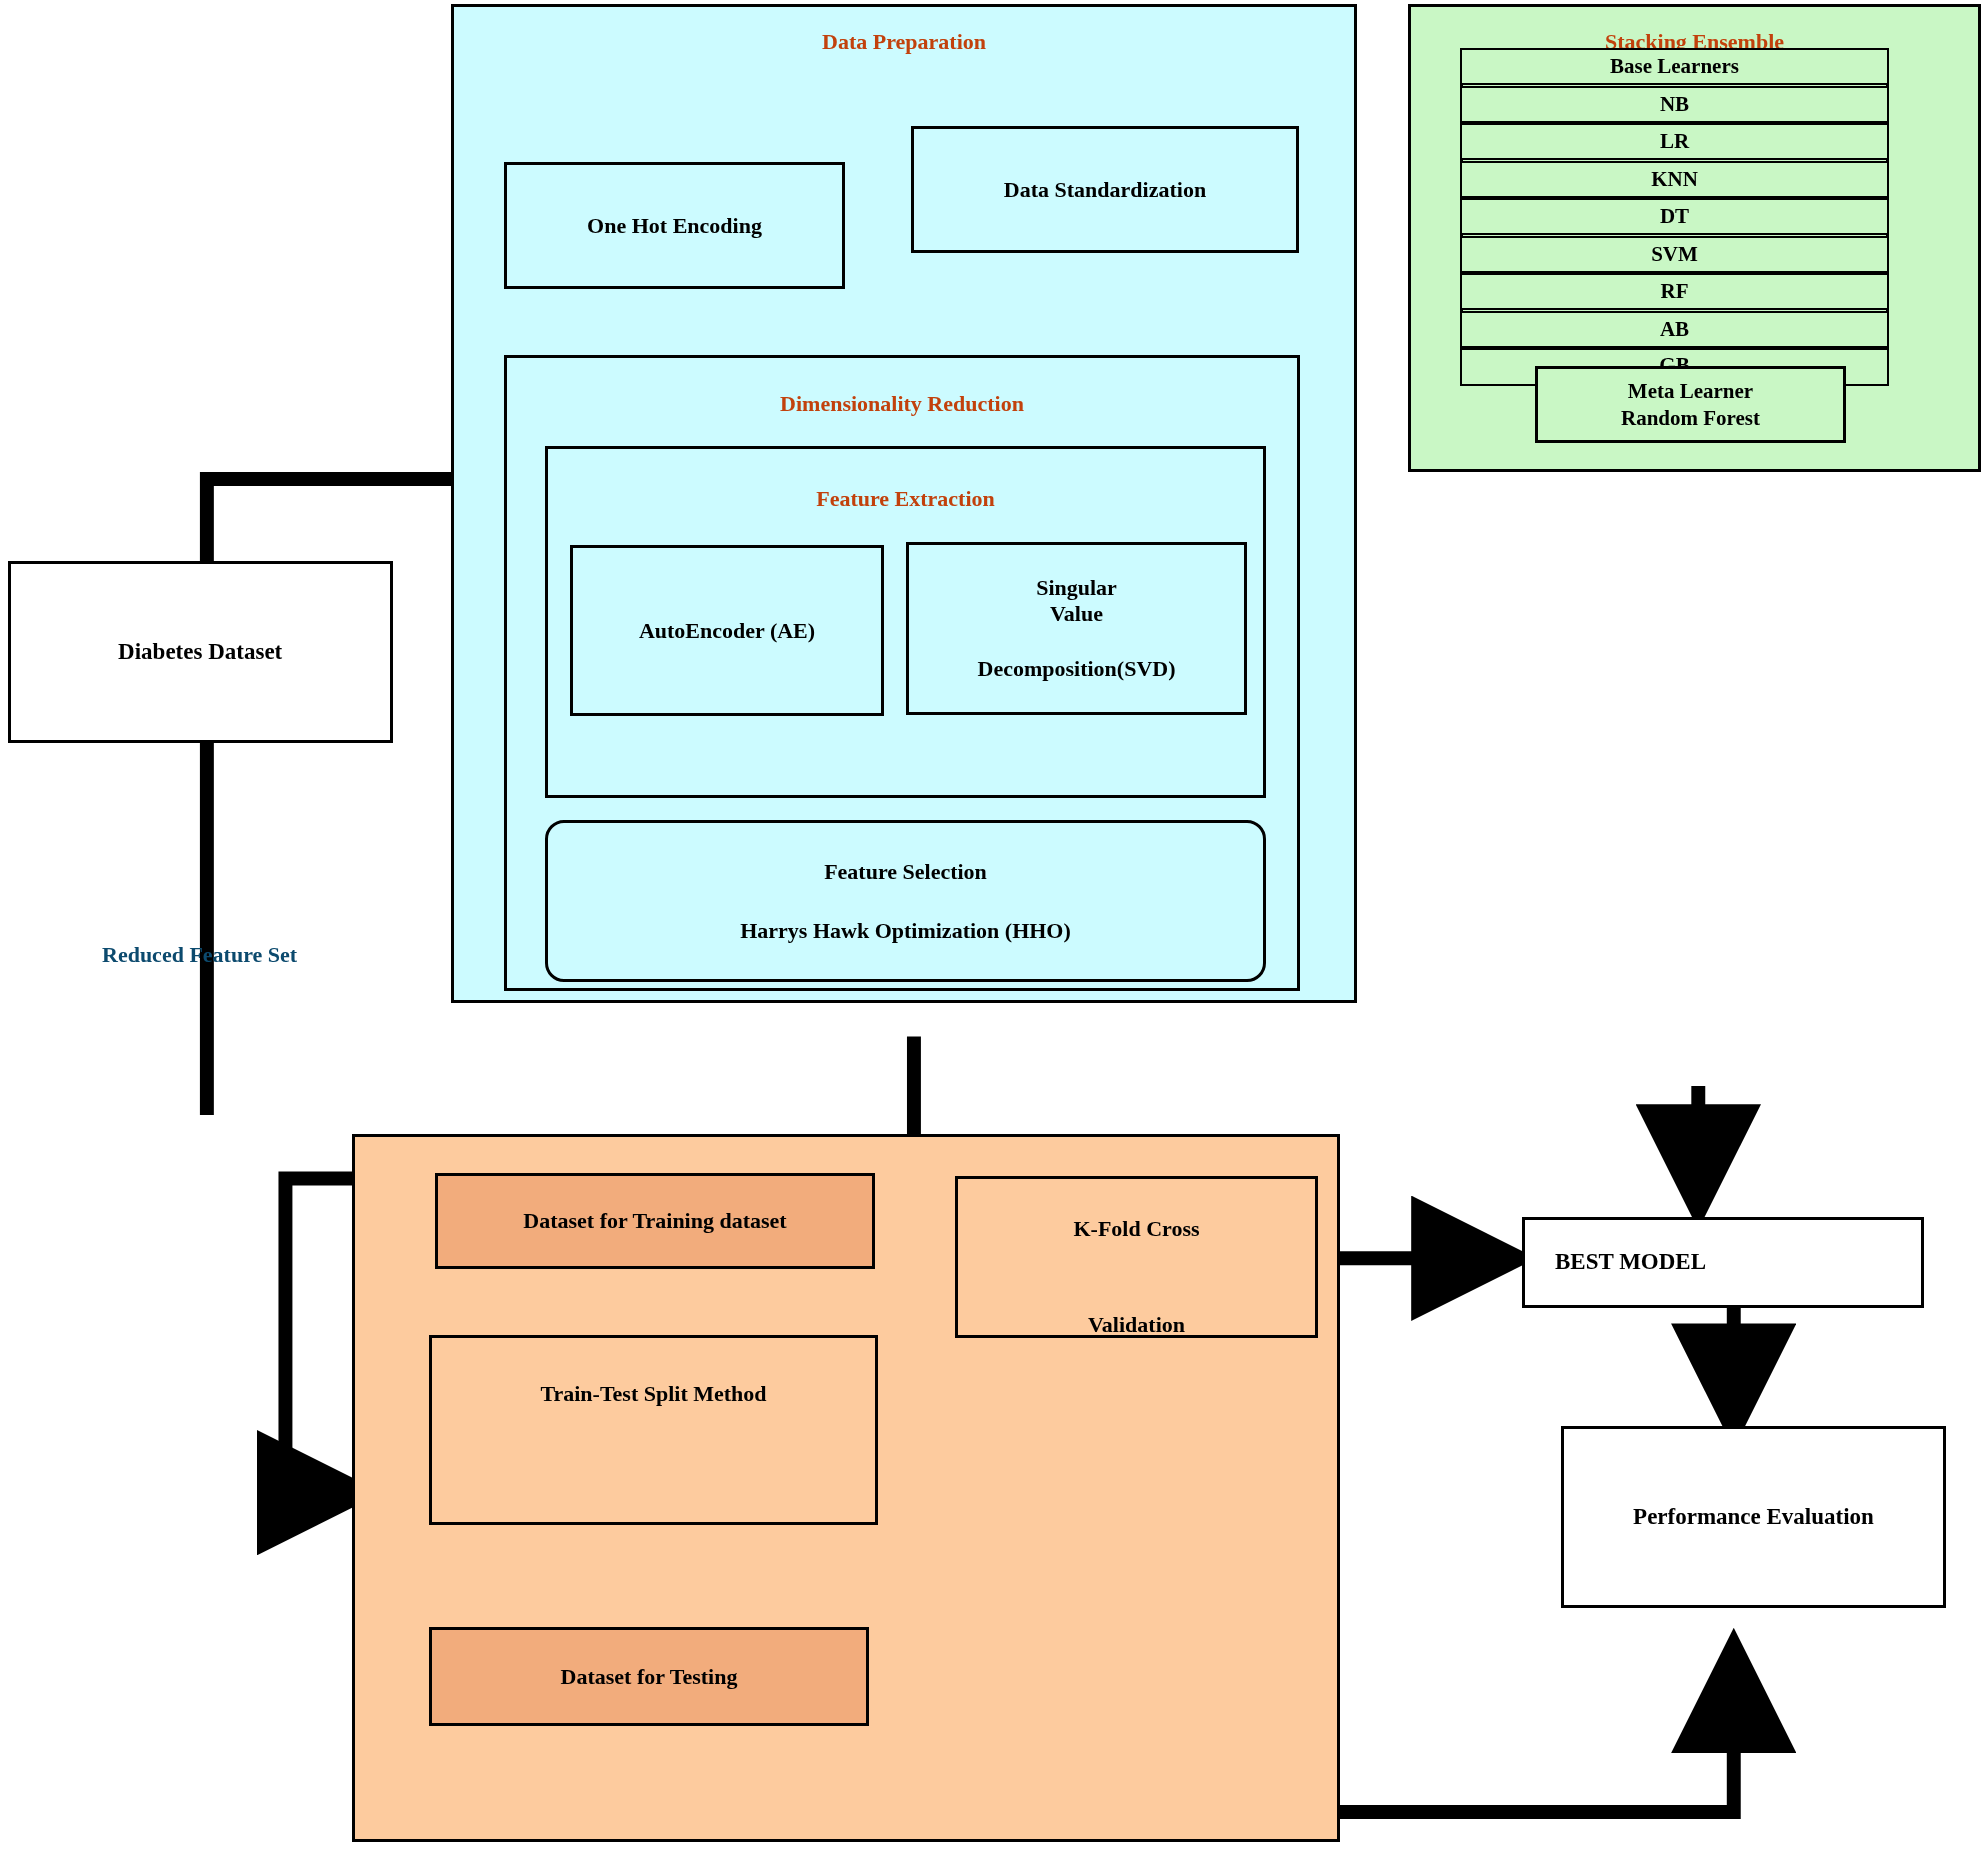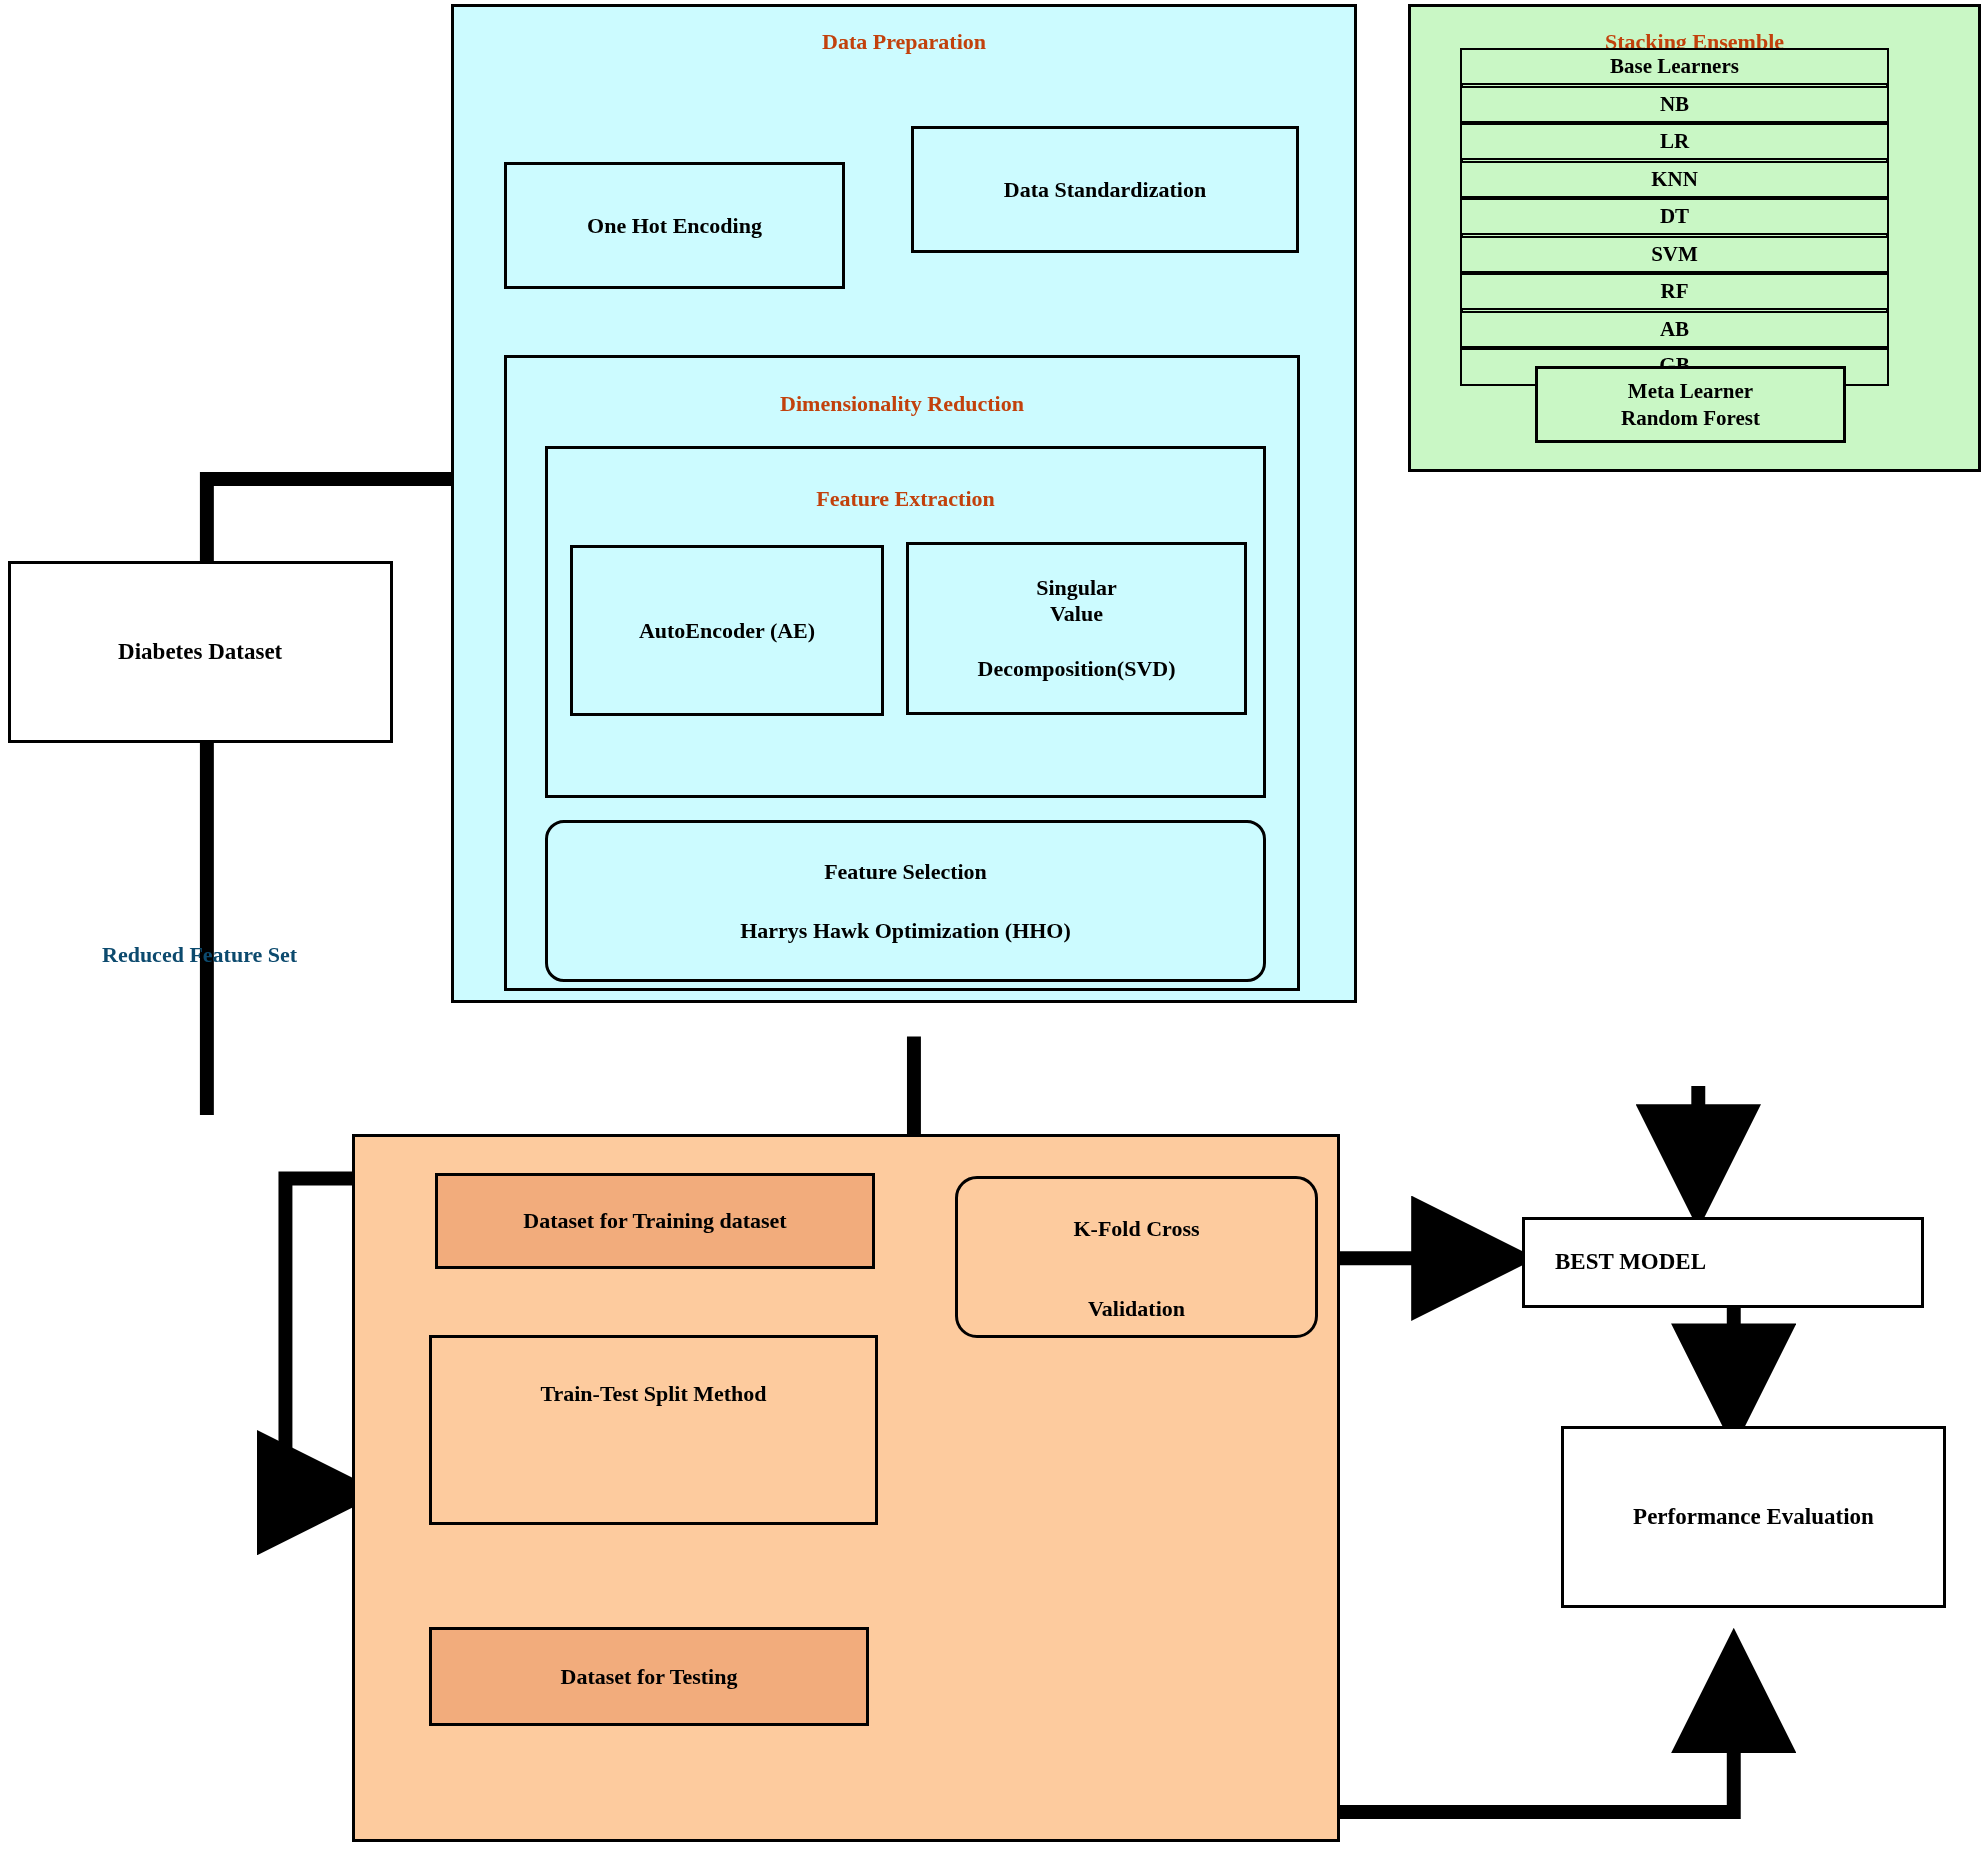--- a/index.html
+++ b/index.html
@@ -49,21 +49,21 @@
   .dk-orange { background: #F2AC7C; }
   .white { background: #ffffff; }
   svg.edges {
     position: absolute;
     left: 0; top: 0;
     width: 1985px;
     height: 1850px;
     pointer-events: none;
     overflow: visible;
   }
-  .clip-box { overflow: hidden; border-radius: 22px; }
+  .clip-box { overflow: hidden; }
   .spread {
     display: flex;
     flex-direction: column;
     justify-content: space-between;
     width: 78%;
   }
 </style>
 </head>
 <body>
 
@@ -222,21 +222,21 @@
   <div class="box orange" style="left:429px; top:1335px; width:449px; height:190px; font-size:22px; justify-content:flex-start; padding-top:43px;">
     <span>Train-Test Split Method</span>
   </div>
 
   <div class="box dk-orange" style="left:429px; top:1627px; width:440px; height:99px; font-size:22px;">
     <span>Dataset for Testing</span>
   </div>
 
   <div class="box orange clip-box" style="left:955px; top:1176px; width:363px; height:162px; font-size:22px; justify-content:flex-start; padding-top:37px;">
     <div>K-Fold Cross</div>
-    <div style="margin-top:55px;">Validation</div>
+    <div style="margin-top:71px;">Validation</div>
   </div>
 
   <div class="box white" style="left:1522px; top:1217px; width:402px; height:91px; font-size:23px; align-items:flex-start; padding-left:30px;">
     <span>BEST MODEL</span>
   </div>
 
   <div class="box white" style="left:1561px; top:1426px; width:385px; height:182px; font-size:23px;">
     <span>Performance Evaluation</span>
   </div>
 

